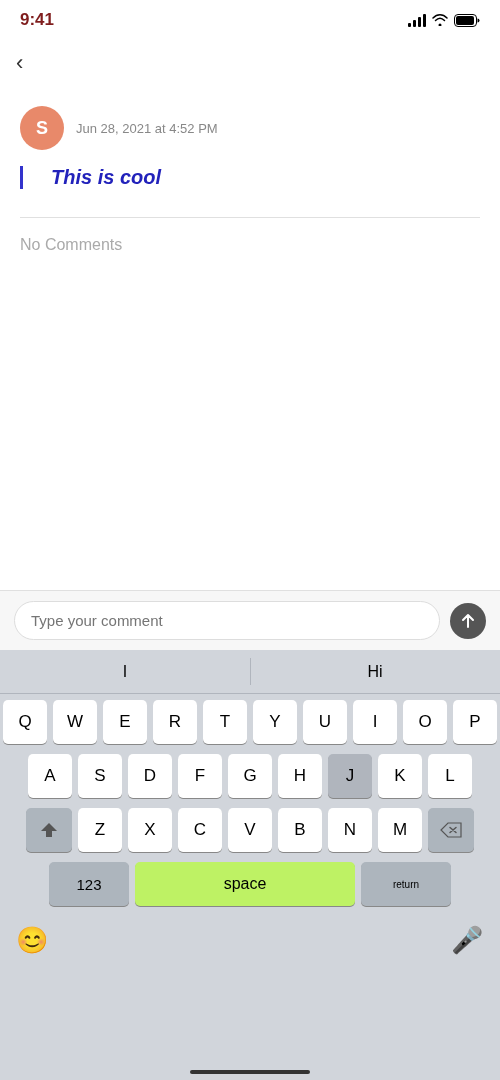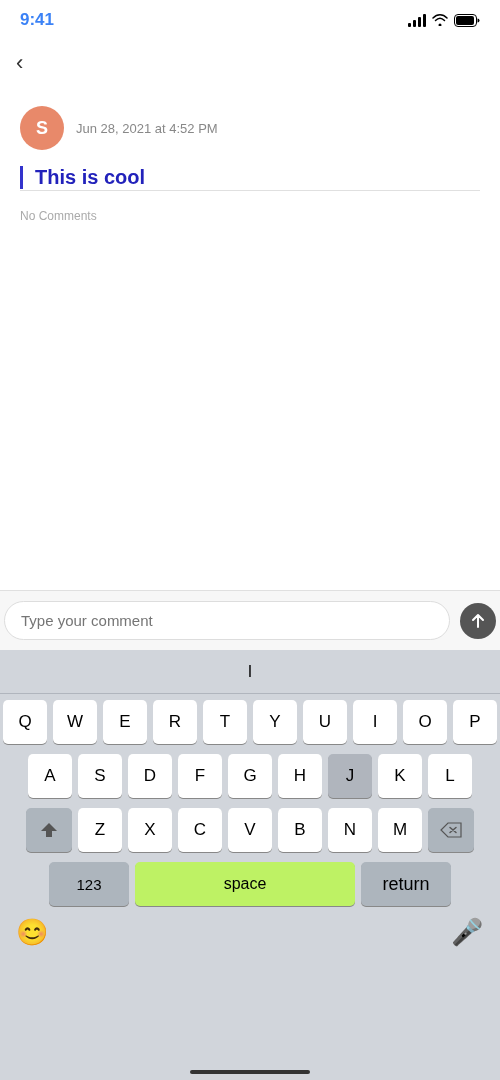--- a/index.html
+++ b/index.html
@@ -17,21 +17,21 @@
     .status-bar {
       display: flex;
       justify-content: space-between;
       align-items: center;
       padding: 10px 20px 6px 20px;
       background: #fff;
     }
     .status-time {
       font-size: 17px;
       font-weight: 600;
-      color: #3b82f6;
+      color: #7f1d1d;
     }
     .status-icons {
       display: flex;
       align-items: center;
       gap: 6px;
     }
     .signal-bars {
       display: flex;
       align-items: flex-end;
       gap: 2px;
@@ -88,49 +88,50 @@
       color: #000;
     }
     .author-date {
       font-size: 13px;
       color: #888;
       margin-top: 0;
     }
 
     .post-block {
       border-left: 3px solid #3333cc;
-      padding-left: 12px;
-      margin-bottom: 1px;
+      padding-left: 28px;
+      margin-bottom: 28px;
+      font-style: italic;
     }
     .post-text {
       font-size: 20px;
       font-weight: 700;
       color: #2222bb;
     }
 
     .divider {
       border: none;
       border-top: 1px solid #e0e0e0;
       margin: 0 0 12px 0;
     }
     .no-comments {
-      font-size: 12px;
+      font-size: 16px;
       color: #aaa;
       padding: 6px 0;
     }
 
     
     .comment-input-area {
       position: absolute;
       bottom: 430px;
       left: 0;
       right: 0;
       background: #f7f7f7;
       border-top: 1px solid #e0e0e0;
-      padding: 10px 4px;
+      padding: 10px 14px;
       display: flex;
       align-items: center;
       gap: 10px;
     }
     .comment-input {
       flex: 1;
       background: #fff;
       border: 1px solid #ddd;
       border-radius: 22px;
       padding: 10px 16px;
@@ -239,21 +240,21 @@
     }
     .key-space {
       background: #bef264;
       flex: 5;
       max-width: 220px;
       min-width: 160px;
       font-size: 16px;
     }
     .key-return {
       background: #adb5bd;
-      font-size: 18px;
+      font-size: 10px;
       flex: 2;
       max-width: 90px;
       min-width: 66px;
     }
 
     
     .keyboard-bottom-bar {
       display: flex;
       justify-content: space-between;
       align-items: center;
@@ -332,20 +333,21 @@
     <svg width="18" height="18" viewBox="0 0 18 18" fill="none">
       <path d="M9 15V3M9 3L4 8M9 3l5 5" stroke="#fff" stroke-width="2" stroke-linecap="round" stroke-linejoin="round"></path>
     </svg>
   </div>
 </div>
 
 <div class="keyboard">
 
   <div class="predictive-bar">
     <div class="predictive-item">I</div>
+    <div class="predictive-item">Hi</div>
   </div>
 
   <div class="key-rows">
 
     <div class="key-row">
       <div class="key">Q</div>
       <div class="key">W</div>
       <div class="key">E</div>
       <div class="key">R</div>
       <div class="key">T</div>
@@ -382,21 +384,21 @@
       <div class="key">N</div>
       <div class="key">M</div>
       <div class="key key-delete">
         <svg width="22" height="16" viewBox="0 0 22 16" fill="none">
           <path d="M8 1H21V15H8L1 8L8 1Z" stroke="#555" stroke-width="1.2" fill="none"></path>
           <path d="M10 5.5l6 5M16 5.5l-6 5" stroke="#555" stroke-width="1.5" stroke-linecap="round"></path>
         </svg>
       </div>
     </div>
 
-    <div class="key-row" style="margin-bottom:0">
+    <div class="key-row" style="margin-bottom:8px">
       <div class="key key-123">123</div>
       <div class="key key-space">space</div>
       <div class="key key-return">return</div>
     </div>
   </div>
 
   <div class="keyboard-bottom-bar">
     <span class="kb-icon">😊</span>
     <span class="kb-icon">🎤</span>
   </div>

